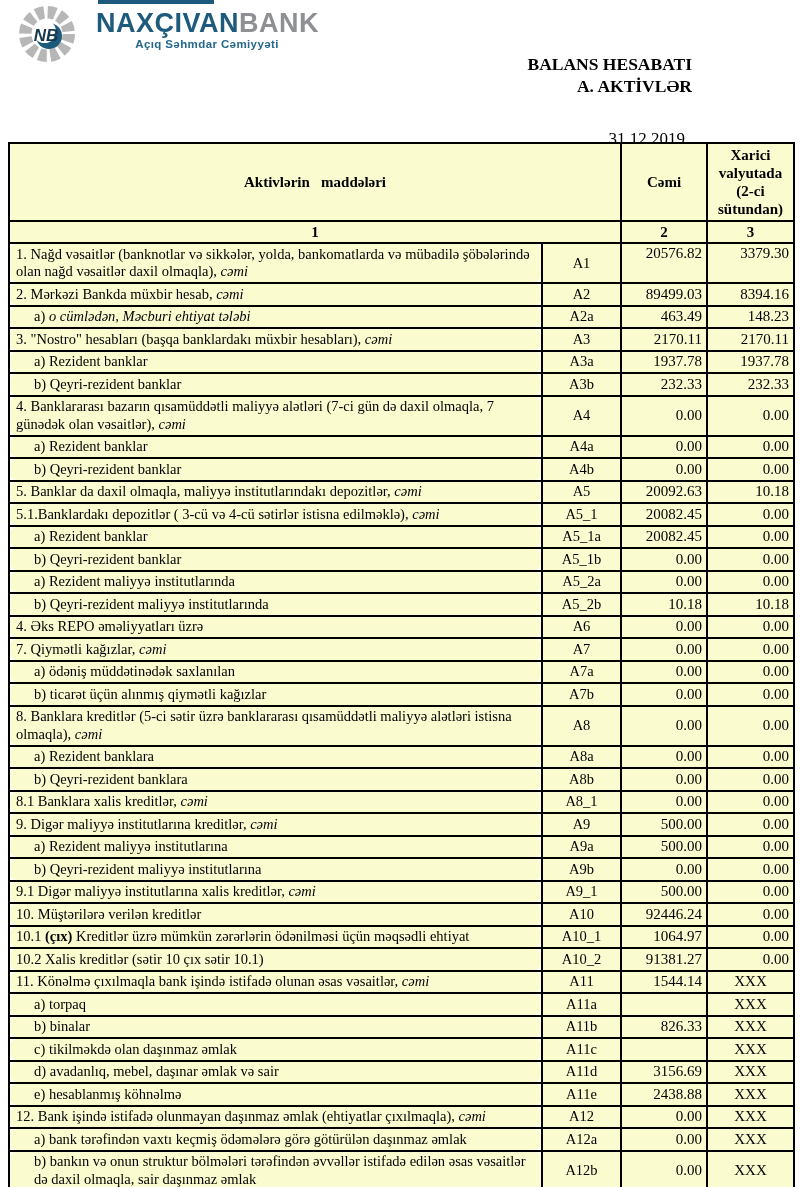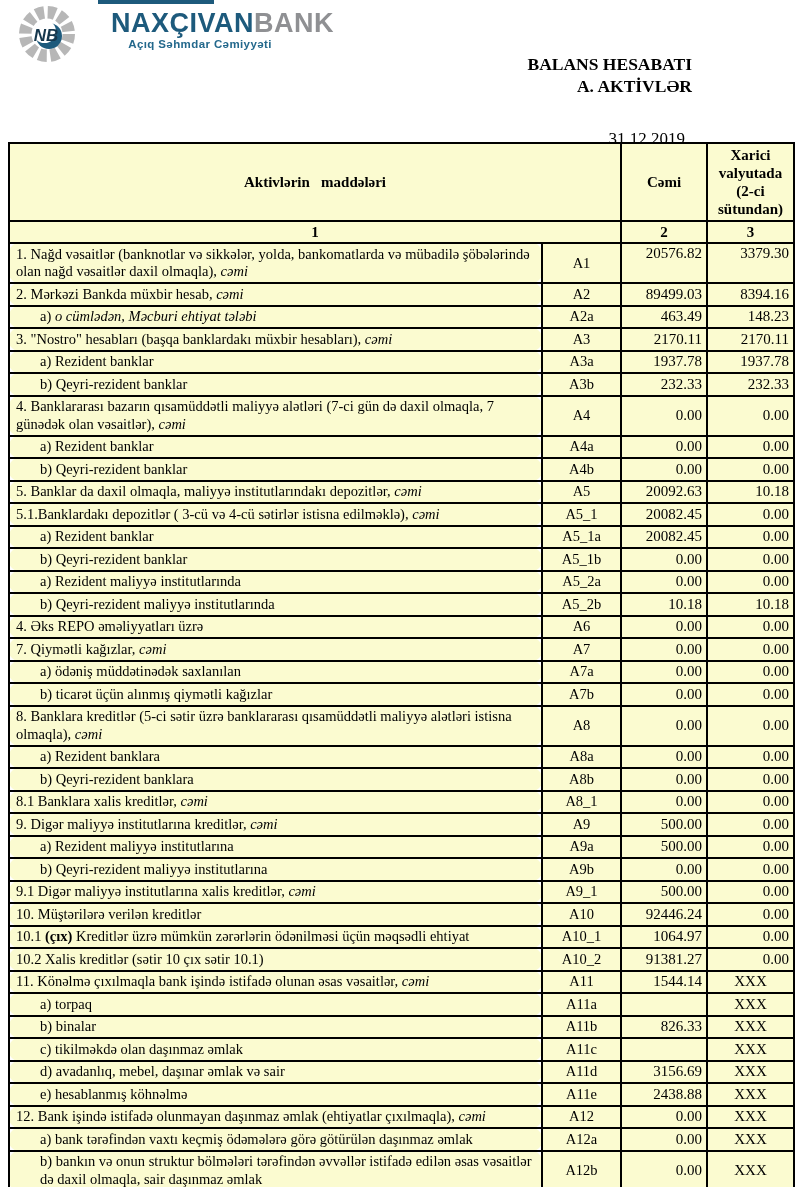--- a/index.html
+++ b/index.html
@@ -19,24 +19,24 @@
   .page{position:relative;width:692px;height:1187px;}
 
   
   .brand-bar{position:absolute;left:98px;top:0;width:116px;height:4px;background:var(--brand_primary);}
   .logo{position:absolute;left:6px;top:2px;width:82px;height:66px;}
   .wordmark{
     position:absolute;left:96px;top:10px;
     font-family:"Liberation Sans","DejaVu Sans",sans-serif;
     font-weight:bold;font-size:27px;letter-spacing:.5px;white-space:nowrap;line-height:27px;
   }
-  .wordmark .primary{color:var(--brand_primary);margin-left:15px;}
+  .wordmark .primary{color:var(--brand_primary);}
   .wordmark .secondary{color:var(--brand_secondary);}
   .brand-subtitle{
-    position:absolute;left:89px;top:38px;width:222px;text-align:center;
+    position:absolute;left:96px;top:38px;width:222px;text-align:center;
     font-family:"Liberation Sans","DejaVu Sans",sans-serif;
     font-weight:bold;font-size:11.5px;letter-spacing:.4px;color:var(--brand_subtitle);
   }
 
   
   .doc-titles{position:absolute;left:0;top:53px;width:100%;text-align:right;
     font-weight:bold;font-size:17.5px;line-height:22px;}
   .date-block{position:absolute;right:7px;top:97px;text-align:right;}
   .date-line{font-size:17px;line-height:20px;margin-top:32px;}
   .unit-line{font-size:13.5px;font-style:italic;line-height:17px;}
@@ -49,21 +49,21 @@
   table.balance th,table.balance td{
     border:2px solid var(--border_color,#000);
     background:var(--cell_bg,#fbfbd0);
     overflow:hidden;
   }
   th.h-items{font-size:15px;font-weight:bold;text-align:center;height:72px;white-space:pre-wrap;}
   th.h-total,th.h-foreign{font-size:15px;font-weight:bold;text-align:center;padding:2px;line-height:18px;}
   td.idx{font-size:15px;font-weight:bold;text-align:center;height:20px;padding:0;}
 
   td.lbl{font-size:14.5px;line-height:17.5px;padding:1.5px 4px 1.5px 6px;vertical-align:middle;border-radius:10px;}
-  td.lbl.ind{padding-left:30px;margin-top:40px;}
+  td.lbl.ind{padding-left:24px;margin-top:40px;}
   td.code{font-size:14.5px;text-align:center;vertical-align:middle;padding:0 4px;}
   td.val{font-size:15px;text-align:right;vertical-align:middle;padding:1px 4px;}
   td.val.xxx{text-align:center;}
   td.filled{background:var(--filled_bg,#fff);}
   tbody tr.first-data td.val{vertical-align:top;margin-left:16px;}
 </style>
 </head>
 <body>
 
 <div class="page">

